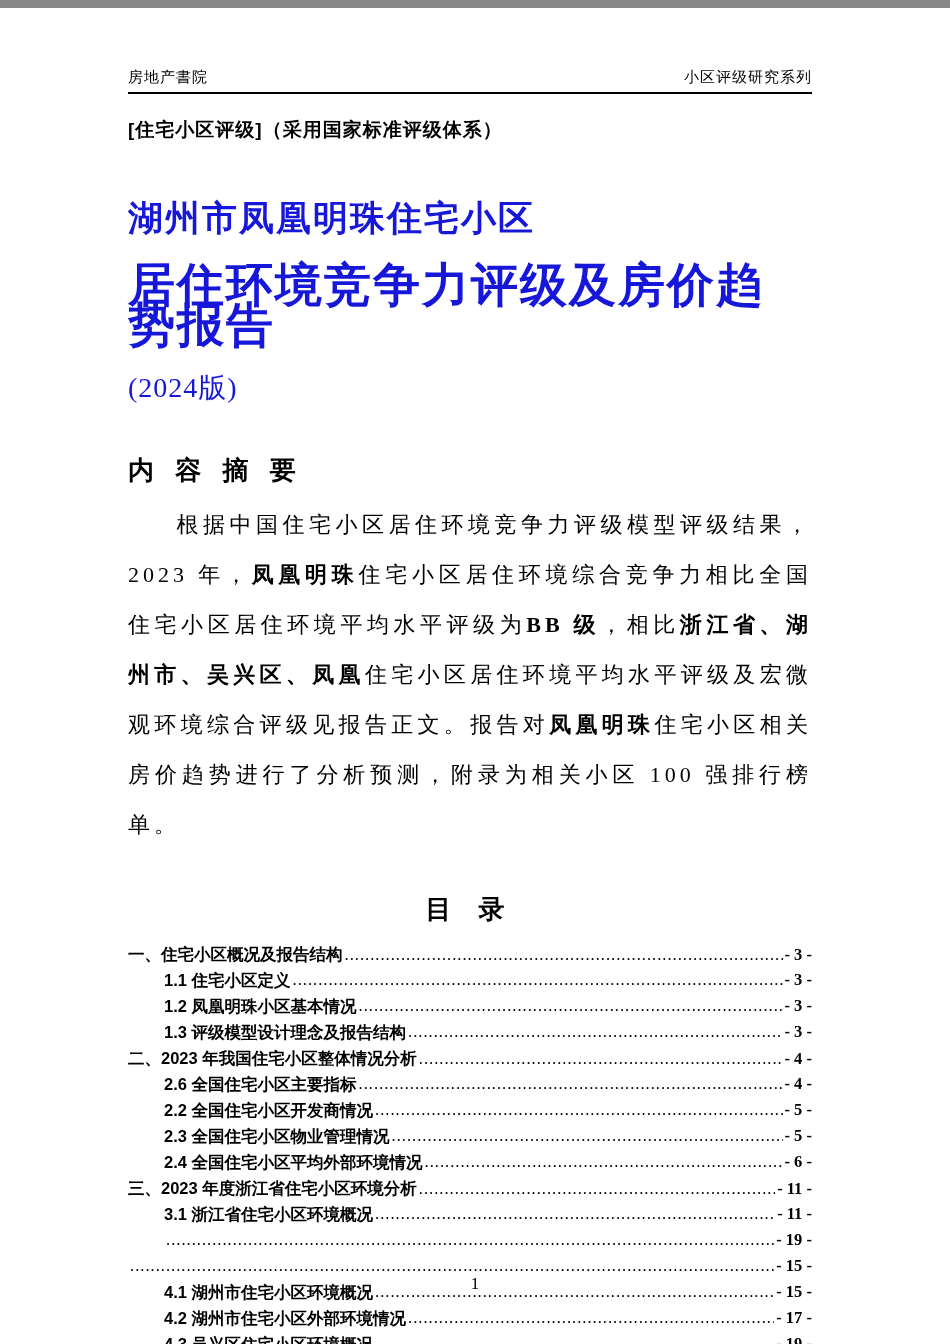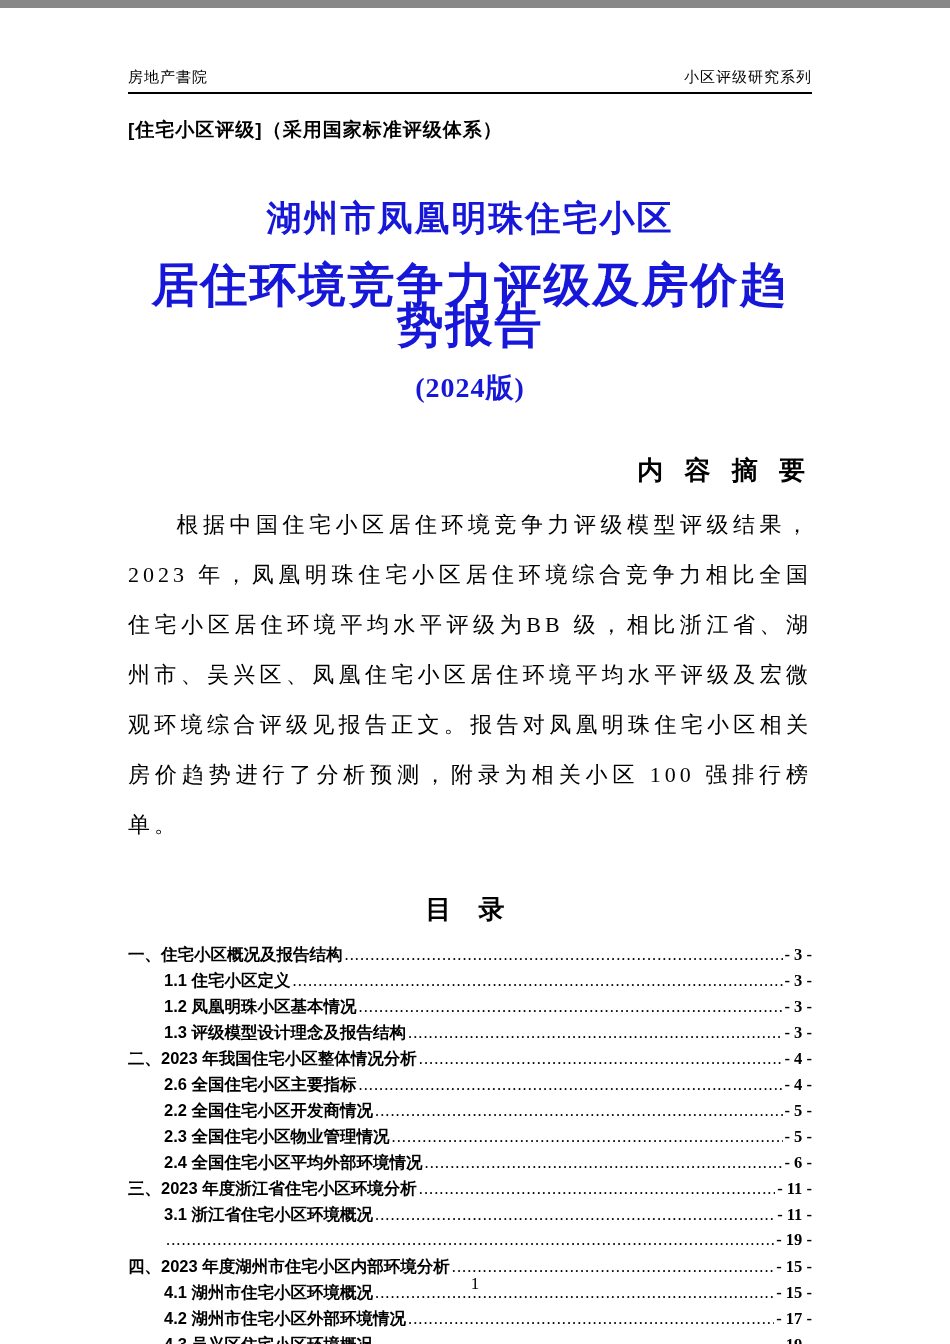--- a/index.html
+++ b/index.html
@@ -34,60 +34,60 @@
   }
   
   .bracket-line {
     margin-top: 23px;
     font-family: "Liberation Sans", "DejaVu Sans", sans-serif;
     font-weight: bold;
     font-size: 19px;
     letter-spacing: 1px;
   }
   
-  .title-block { text-align: center; }
+  .title-block { text-align: left; }
   .title-line1 {
     margin-top: 56px;
     font-size: 35px;
     font-weight: bold;
     line-height: 40px;
     letter-spacing: 2px;
   }
   .title-line2 {
     margin-top: 26px;
     font-size: 47px;
     font-weight: bold;
     line-height: 40px;
     letter-spacing: 2px;
   }
   .title-edition {
     margin-top: 26px;
     font-size: 28px;
-    font-weight: bold;
+    font-weight: normal;
     line-height: 34px;
     letter-spacing: 1px;
   }
   
   .summary-heading {
     margin-top: 48px;
-    text-align: right;
+    text-align: left;
     font-family: "Liberation Sans", "DejaVu Sans", sans-serif;
     font-weight: bold;
     font-size: 26px;
     letter-spacing: 7px;
   }
   .summary-paragraph {
     margin-top: 12px;
     font-size: 22px;
     line-height: 50px;
     letter-spacing: 4px;
     text-align: justify;
     text-indent: 2.2em;
   }
-  .summary-paragraph .seg-bold { font-weight: normal; }
+  .summary-paragraph .seg-bold { font-weight: bold; }
   
   .toc-heading {
     margin-top: 42px;
     text-align: center;
     font-family: "Liberation Sans", "DejaVu Sans", sans-serif;
     font-weight: bold;
     font-size: 26px;
     letter-spacing: 10px;
   }
   .toc-list {
@@ -99,21 +99,21 @@
   .toc-row {
     display: flex;
     align-items: baseline;
     line-height: 26px;
     height: 26px;
     overflow: hidden;
     cursor: pointer;
     text-decoration: none;
     color: #000;
   }
-  .toc-row.level-2 { padding-left: 36px; }
+  .toc-row.level-2 { padding-left: 36px; align-items: center; }
   .toc-label { white-space: nowrap; }
   .toc-leader {
     flex: 1;
     overflow: hidden;
     white-space: nowrap;
     font-weight: normal;
     font-family: "Liberation Serif", "DejaVu Serif", serif;
     letter-spacing: 1px;
     margin: 0 2px;
   }
@@ -208,21 +208,20 @@
         <a class="toc-row level-2" href="javascript:void(0)">
           <span class="toc-label">3.1 浙江省住宅小区环境概况</span>
           <span class="toc-leader">....................................................................................................................................................................................</span>
           <span class="toc-page">- 11 -</span>
         </a>
         <a class="toc-row level-2" href="javascript:void(0)">
           <span class="toc-leader">....................................................................................................................................................................................</span>
           <span class="toc-page">- 19 -</span>
         </a>
         <a class="toc-row level-1" href="javascript:void(0)">
-          <span class="toc-label">四、2023 年度湖州市住宅小区内部环境分析</span>
           <span class="toc-leader">....................................................................................................................................................................................</span>
           <span class="toc-page">- 15 -</span>
         </a>
         <a class="toc-row level-2" href="javascript:void(0)">
           <span class="toc-label">4.1 湖州市住宅小区环境概况</span>
           <span class="toc-leader">....................................................................................................................................................................................</span>
           <span class="toc-page">- 15 -</span>
         </a>
         <a class="toc-row level-2" href="javascript:void(0)">
           <span class="toc-label">4.2 湖州市住宅小区外部环境情况</span>

